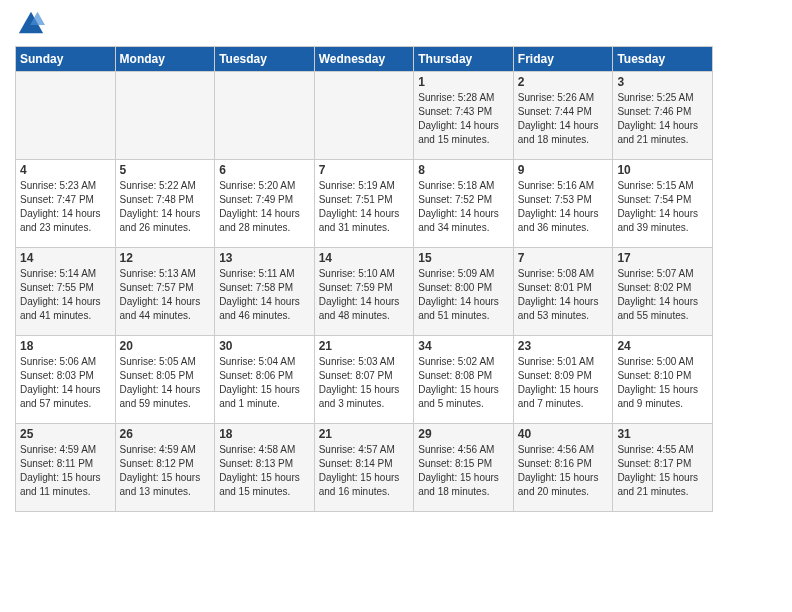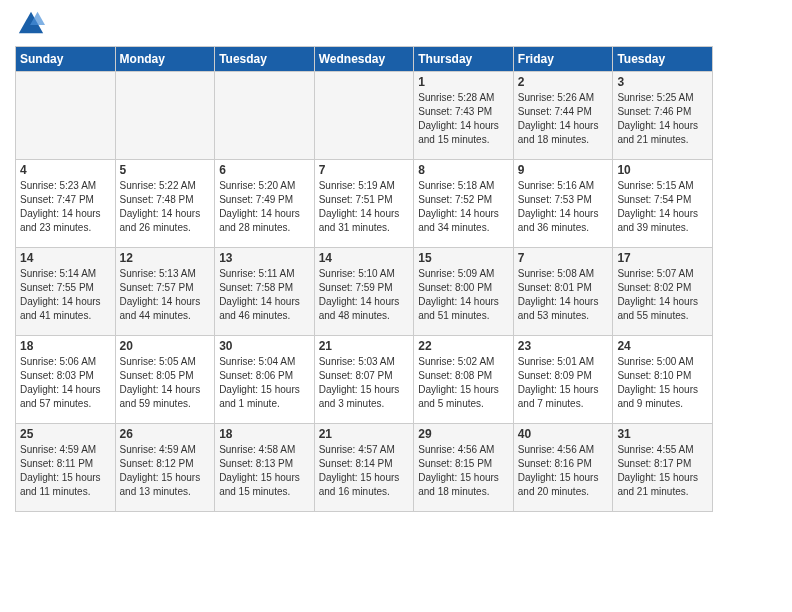--- a/index.html
+++ b/index.html
@@ -215,21 +215,21 @@
           </td>
           <td>
             <div class="day-num">30</div>
             <div class="cell-text">Sunrise: 5:04 AM<br>Sunset: 8:06 PM<br>Daylight: 15 hours<br>and 1 minute.</div>
           </td>
           <td>
             <div class="day-num">21</div>
             <div class="cell-text">Sunrise: 5:03 AM<br>Sunset: 8:07 PM<br>Daylight: 15 hours<br>and 3 minutes.</div>
           </td>
           <td>
-            <div class="day-num">22</div>
+            <div class="day-num">34</div>
             <div class="cell-text">Sunrise: 5:02 AM<br>Sunset: 8:08 PM<br>Daylight: 15 hours<br>and 5 minutes.</div>
           </td>
           <td>
             <div class="day-num">23</div>
             <div class="cell-text">Sunrise: 5:01 AM<br>Sunset: 8:09 PM<br>Daylight: 15 hours<br>and 7 minutes.</div>
           </td>
           <td>
             <div class="day-num">24</div>
             <div class="cell-text">Sunrise: 5:00 AM<br>Sunset: 8:10 PM<br>Daylight: 15 hours<br>and 9 minutes.</div>
           </td>

